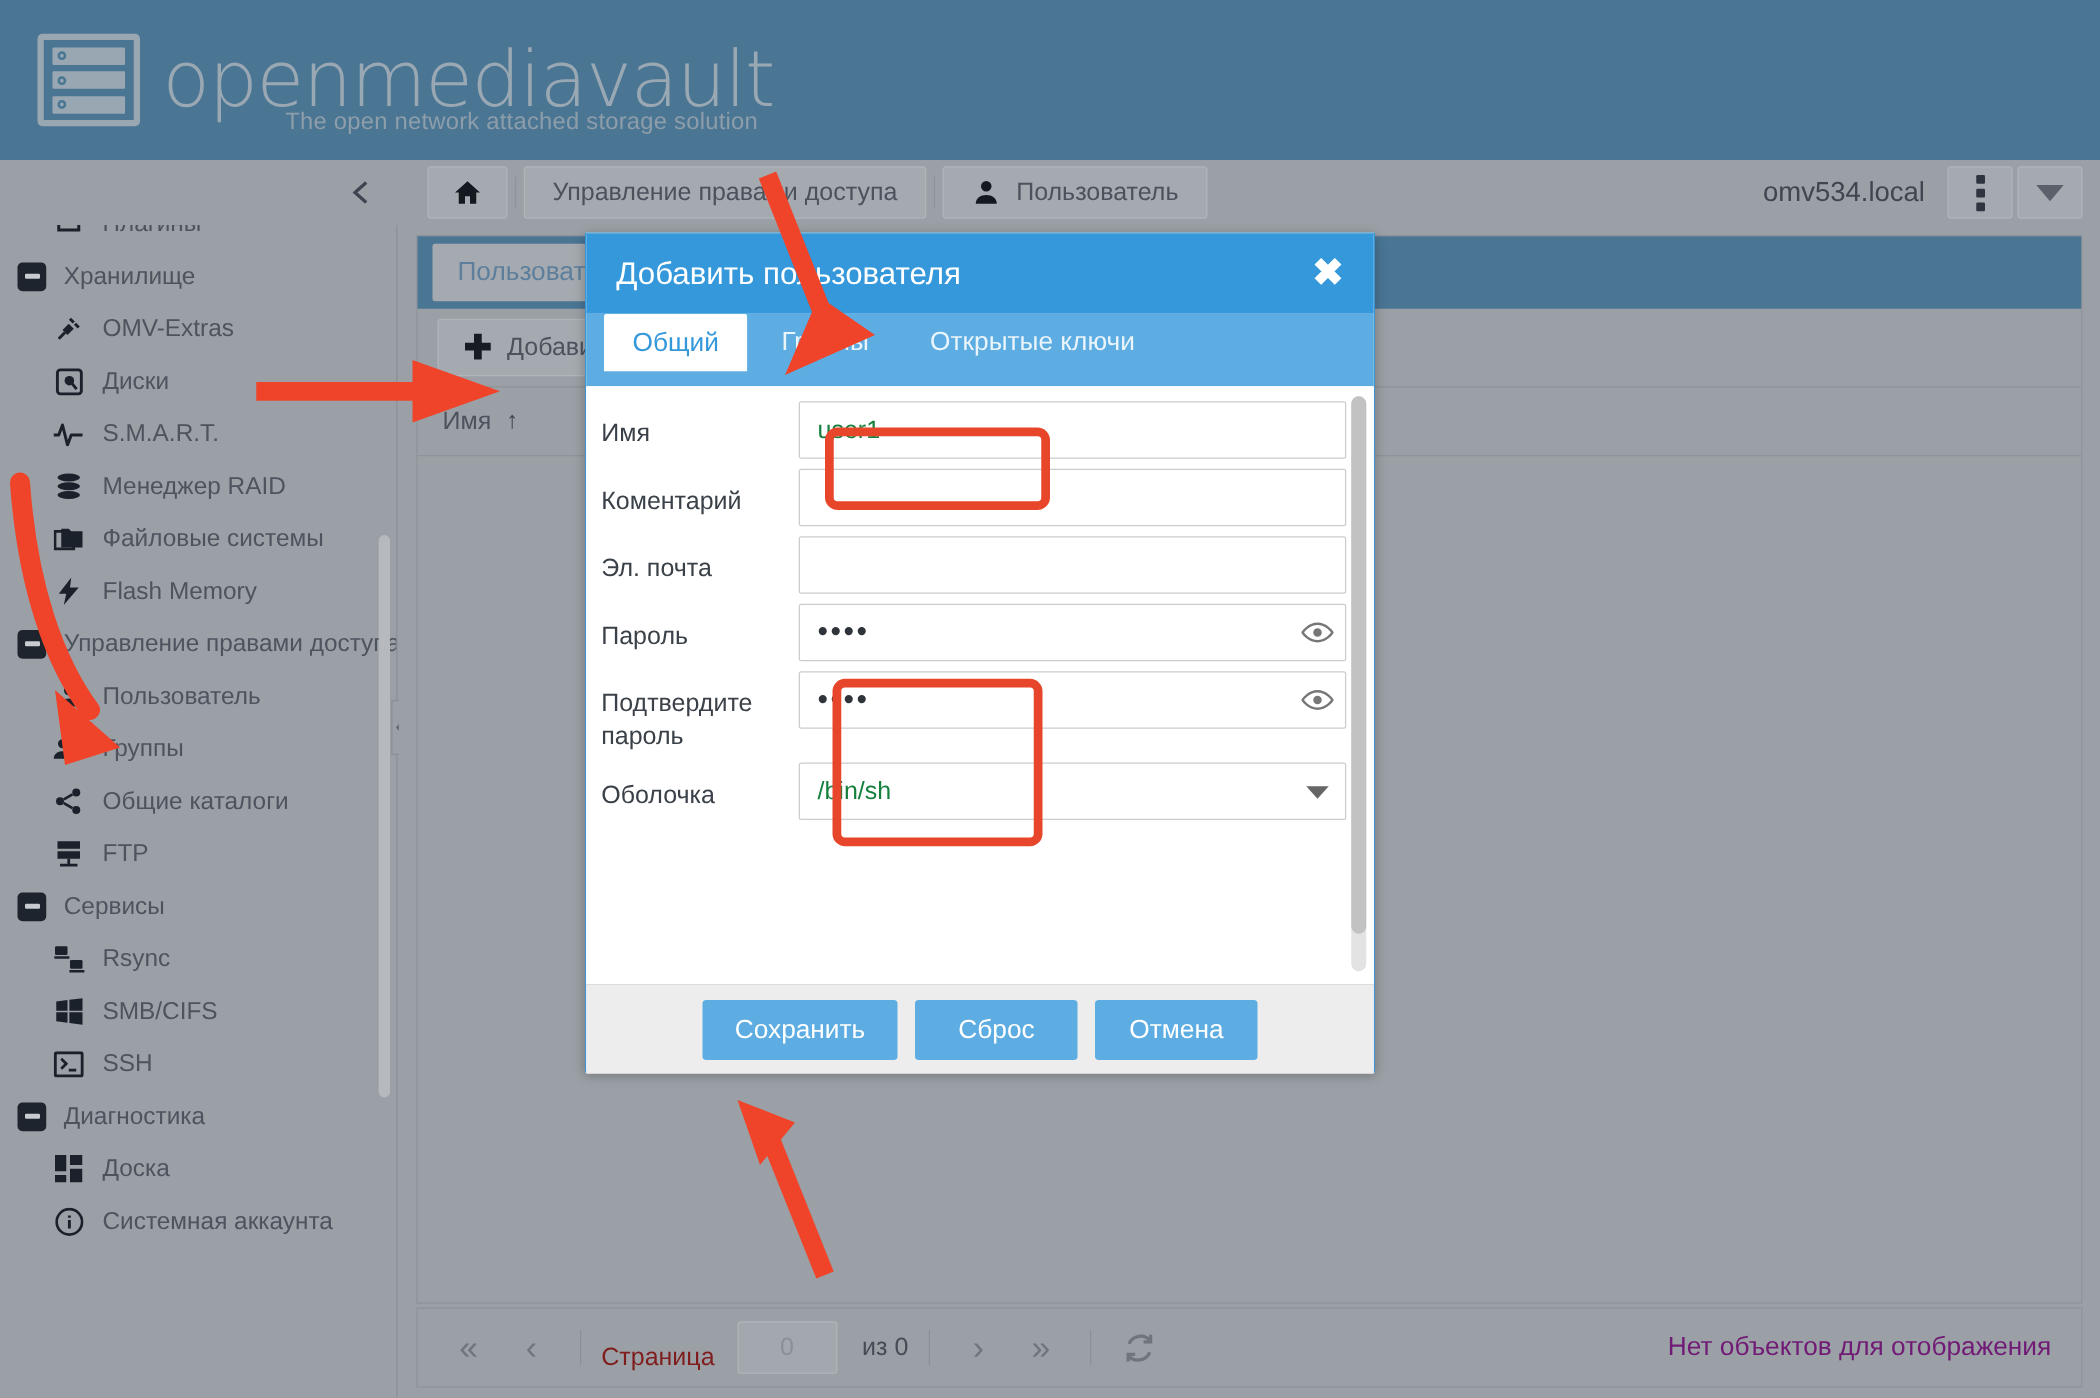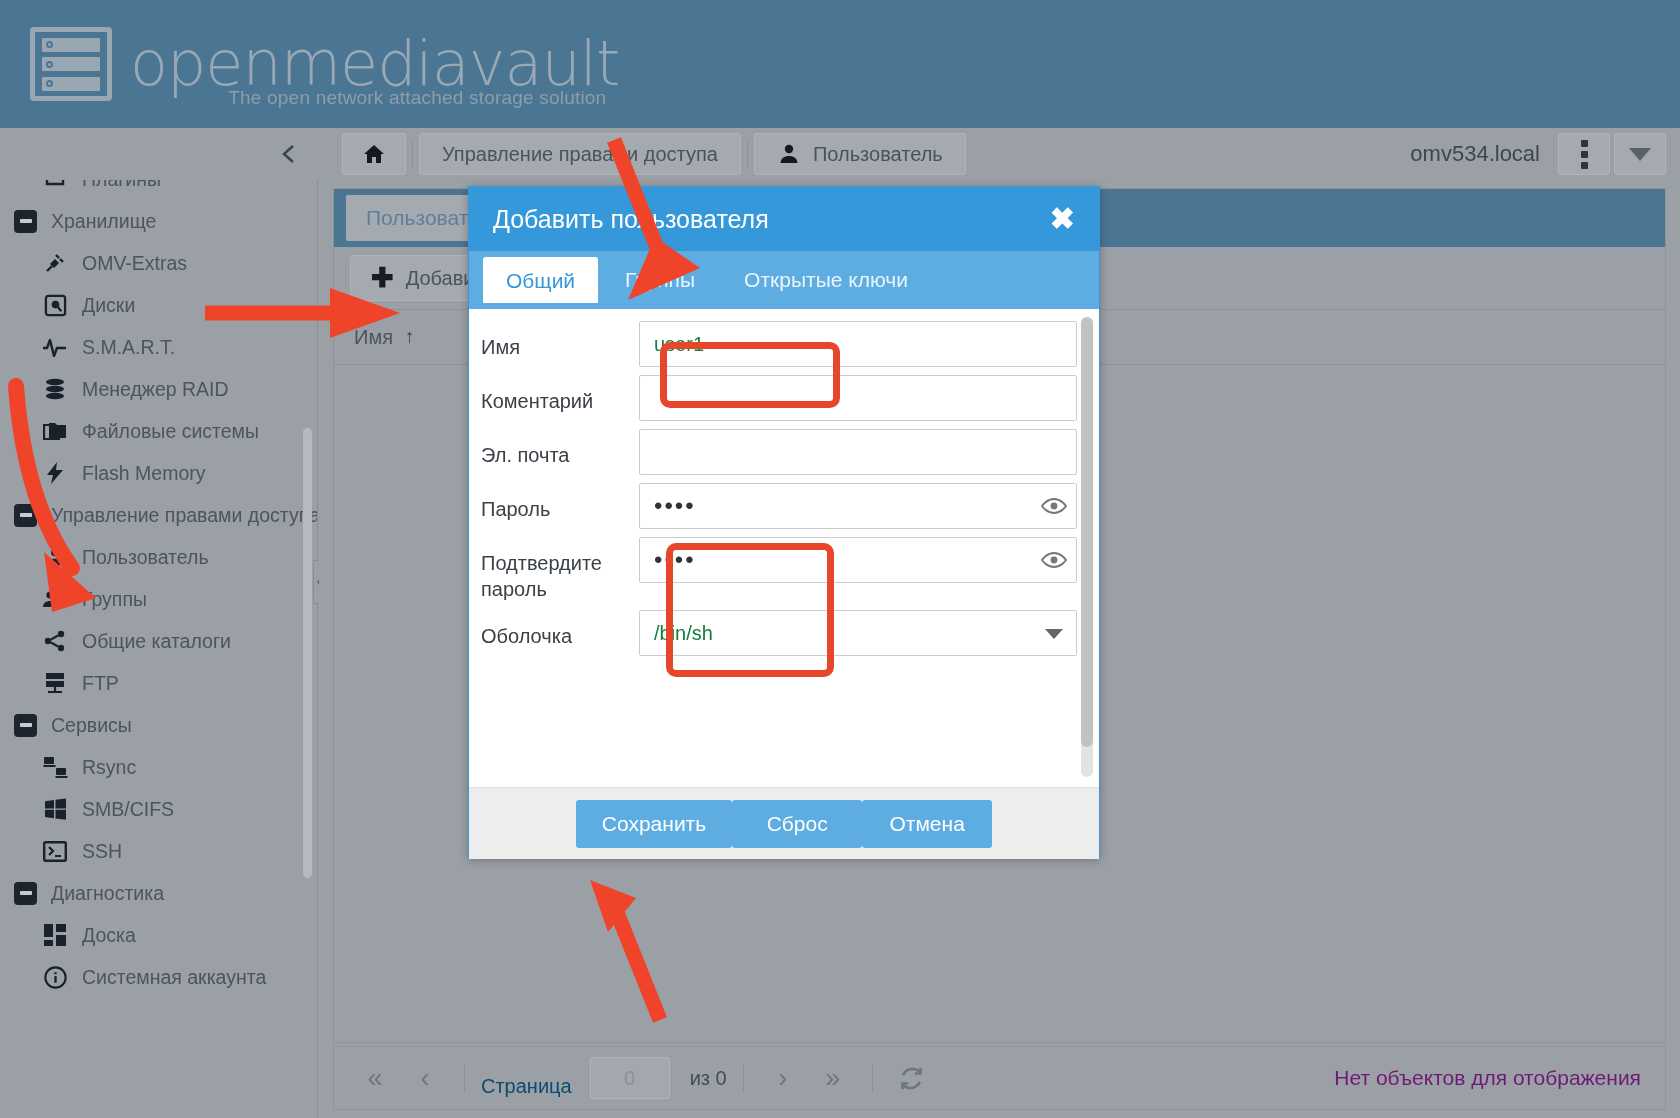--- a/index.html
+++ b/index.html
@@ -138,21 +138,21 @@
   .pager {
     position:absolute; left: 14px; top: 866px; width:1333px; height: 64px;
     background:#9ba0a6; border:1px solid #8e9399;
     display:flex; align-items:center; padding: 0 18px; gap: 4px;
   }
   .pg-ic {
     width: 46px; height: 46px; display:flex; align-items:center; justify-content:center;
     color:#6f757c; font-size: 27px;
   }
   .pg-div { width:1px; height:28px; background:#8a9096; margin: 0 12px; }
-  .pg-label { color:#0c4a6e; font-size:20px; margin-right:14px;margin-top:17px; }
+  .pg-label { color:#7f1d1d; font-size:20px; margin-right:14px;margin-top:17px; }
   .pg-input {
     width: 80px; height: 42px; background:#a3a8ae; border:1px solid #b0b5ba;
     border-radius:3px; display:flex; align-items:center; justify-content:center;
     color:#8b9097; font-size:20px;
   }
   .pg-of { color:#454c56; font-size:20px; margin-left:16px; }
   .pg-empty { margin-left:auto; color:#701a75; font-size:21px; padding-right:6px; }
 
   
   .modal {
@@ -162,21 +162,21 @@
   }
   .modal-title {
     height: 64px; background:#3498db; display:flex; align-items:center;
     padding: 0 18px 0 24px; color:#fff; font-size: 25px;
   }
   .modal-x {
     margin-left:auto; color:#fff; font-size: 30px; line-height:1;
     font-weight:bold; padding: 0 6px;
   }
   .modal-tabs {
-    height: 58px; background:#5dade2; display:flex; align-items:center;
+    height: 58px; background:#5dade2; display:flex; align-items:flex-start;
     padding-left: 14px; gap: 5px;
   }
   .tab {
     height: 46px; display:flex; align-items:center; padding: 0 22px;
     color:#eaf4fb; font-size:21px;
   }
   .tab.active {
     background:#fff; color:#3498db; border:1px solid #fff;
     border-bottom: none; border-radius: 3px 3px 0 0;
     box-shadow: inset 0 0 0 2px #ffffff;
@@ -220,21 +220,21 @@
   .mscroll-track {
     position:absolute; right: 6px; top: 8px; width: 12px; height: 460px;
     background:#e3e3e3; border-radius:6px;
   }
   .mscroll-thumb {
     position:absolute; right: 6px; top: 8px; width: 12px; height: 430px;
     background:#c2c2c2; border-radius:6px;
   }
   .modal-foot {
     height: 72px; background:#ededed; border-top:1px solid #ddd;
-    display:flex; align-items:center; justify-content:center; 
+    display:flex; align-items:center; justify-content:center; gap: 14px;
   }
   .btn {
     height: 48px; background:#5dade2; color:#fff; font-size: 21px;
     border-radius: 3px; display:flex; align-items:center; justify-content:center;
     padding: 0 26px; min-width: 130px;
   }
   .hl {
     position:absolute; border: 7px solid #e8462a; border-radius: 10px;
     pointer-events:none;
   }

